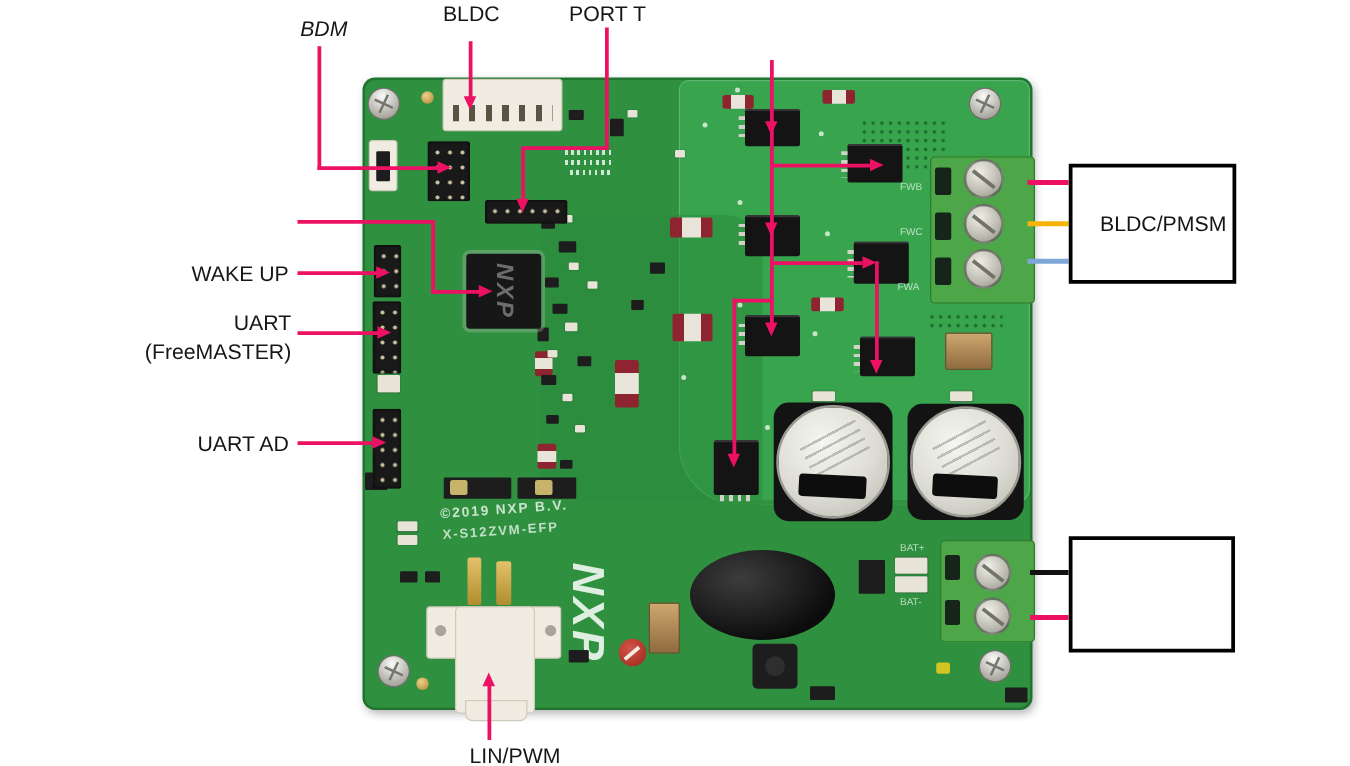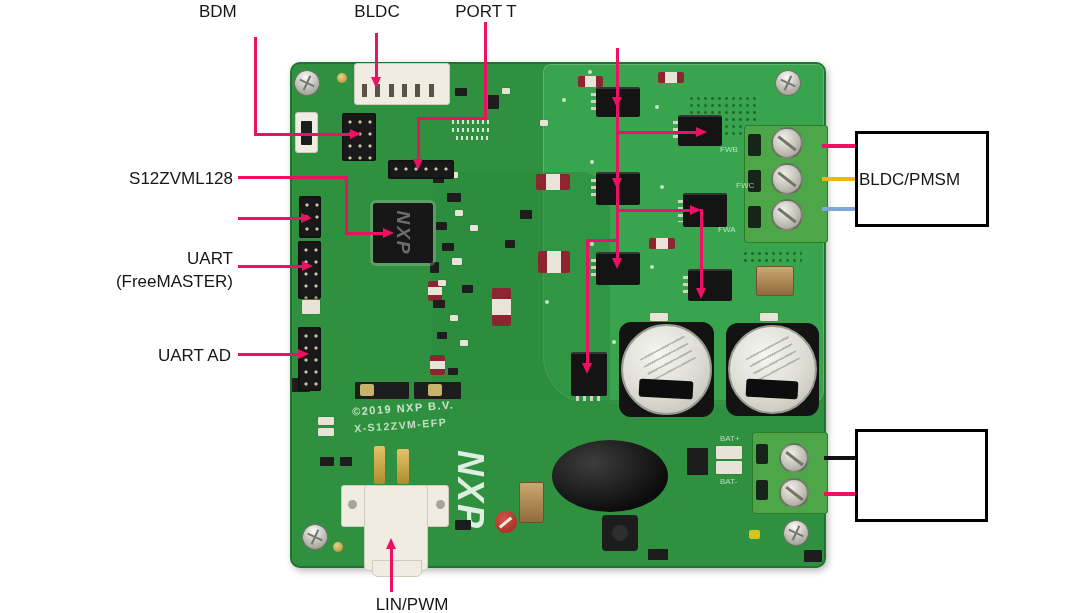--- a/index.html
+++ b/index.html
@@ -136,21 +136,21 @@
   <div class="mosfet legsb" style="left:571px;top:352px;width:36px;height:44px;"></div>
 
   <div class="tblock" style="left:744px;top:125px;width:84px;height:118px;"></div>
   <i class="tslot" style="left:748px;top:134px;width:13px;height:22px;"></i>
   <i class="tslot" style="left:748px;top:170px;width:13px;height:22px;"></i>
   <i class="tslot" style="left:748px;top:206px;width:13px;height:22px;"></i>
   <div class="tscrew" style="left:771px;top:127px;width:32px;height:32px;"></div>
   <div class="tscrew" style="left:771px;top:163px;width:32px;height:32px;"></div>
   <div class="tscrew" style="left:771px;top:199px;width:32px;height:32px;"></div>
   <span class="silktext" style="left:720px;top:145px;font-size:8px;opacity:.75;">FWB</span>
-  <span class="silktext" style="left:736px;top:181px;font-size:8px;opacity:.75;">FWC</span>
+  <span class="silktext" style="left:720px;top:181px;font-size:8px;opacity:.75;">FWC</span>
   <span class="silktext" style="left:718px;top:225px;font-size:8px;opacity:.75;">FWA</span>
 
   <div class="tblock" style="left:752px;top:432px;width:76px;height:82px;"></div>
   <i class="tslot" style="left:756px;top:444px;width:12px;height:20px;"></i>
   <i class="tslot" style="left:756px;top:480px;width:12px;height:20px;"></i>
   <div class="tscrew" style="left:779px;top:443px;width:30px;height:30px;"></div>
   <div class="tscrew" style="left:779px;top:478px;width:30px;height:30px;"></div>
   <span class="silktext" style="left:720px;top:434px;font-size:8px;opacity:.75;">BAT+</span>
   <span class="silktext" style="left:720px;top:477px;font-size:8px;opacity:.75;">BAT-</span>
 
@@ -245,32 +245,32 @@
   <i class="via" style="left:560px;top:185px;"></i>
   <i class="via" style="left:590px;top:242px;"></i>
   <i class="via" style="left:565px;top:262px;"></i>
   <i class="via" style="left:655px;top:105px;"></i>
   <i class="via" style="left:660px;top:185px;"></i>
   <i class="via" style="left:650px;top:265px;"></i>
   <i class="via" style="left:612px;top:340px;"></i>
   <i class="via" style="left:545px;top:300px;"></i>
   <i class="via" style="left:700px;top:330px;"></i>
 
-  <div class="lbl" style="left:199px;top:2px;width:120px;">BDM</div>
+  <div class="lbl" style="left:199px;top:14px;width:120px;text-align:center;font-style:italic;">BDM</div>
   <div class="lbl" style="left:317px;top:2px;width:120px;text-align:center;">BLDC</div>
   <div class="lbl" style="left:426px;top:2px;width:120px;text-align:center;">PORT T</div>
-  <div class="lbl" style="left:1px;top:169px;width:232px;text-align:right;">S12ZVML128</div>
+  <div class="lbl" style="left:1px;top:210px;width:230px;text-align:right;">WAKE UP</div>
   <div class="lbl" style="left:1px;top:247px;width:232px;text-align:right;line-height:23px;">
     <div>UART</div>
     <div>(FreeMASTER)</div>
   </div>
   <div class="lbl" style="left:1px;top:346px;width:230px;text-align:right;">UART AD</div>
   <div class="lbl" style="left:332px;top:595px;width:160px;text-align:center;">LIN/PWM</div>
 
-  <div class="annotbox" style="left:855px;top:131px;width:134px;height:96px;padding-left:1px;line-height:29px;">
+  <div class="annotbox" style="left:855px;top:131px;width:134px;height:96px;padding-left:22px;line-height:29px;">
     <div>BLDC/PMSM</div>
   </div>
   <div class="annotbox" style="left:855px;top:429px;width:133px;height:93px;padding-left:22px;line-height:30px;">
   </div>
 
   <i class="wire" style="left:822px;top:144px;width:33px;background:var(--annotation-pink,#ED1164);"></i>
   <i class="wire" style="left:822px;top:177px;width:33px;background:var(--wire-yellow,#F6B40A);"></i>
   <i class="wire" style="left:822px;top:207px;width:33px;background:var(--wire-blue,#7EA6D8);"></i>
   <i class="wire" style="left:824px;top:456px;width:31px;background:var(--wire-black,#111);"></i>
   <i class="wire" style="left:824px;top:492px;width:31px;background:var(--annotation-pink,#ED1164);"></i>

